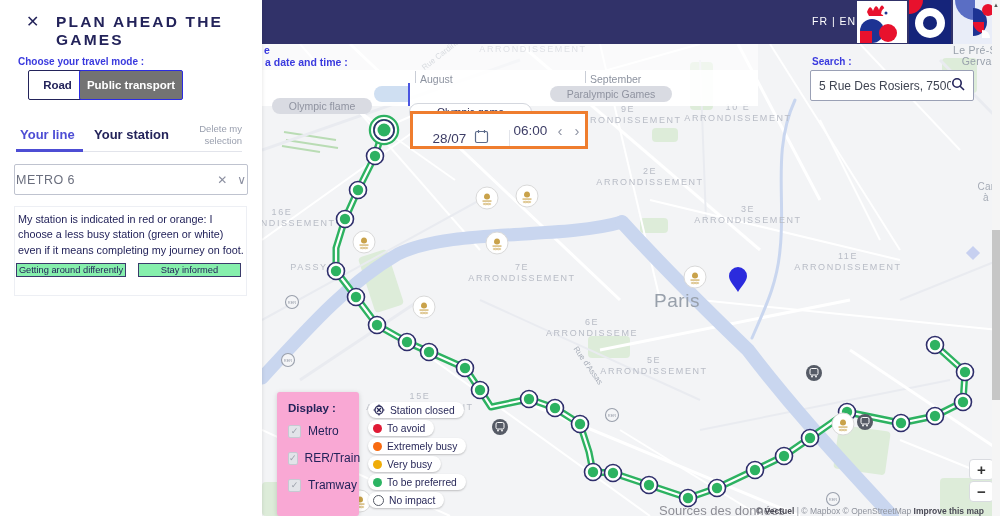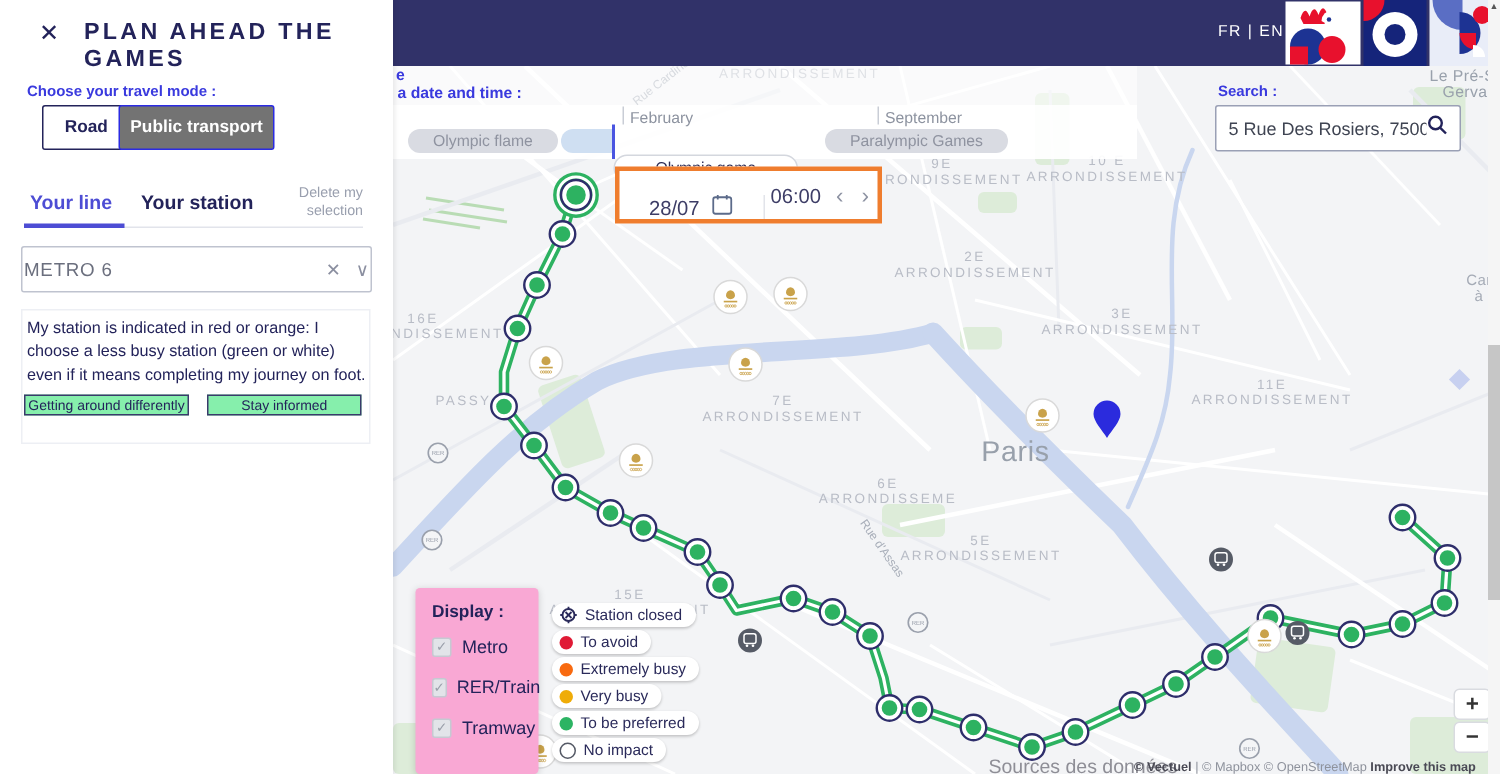--- a/index.html
+++ b/index.html
@@ -410,24 +410,24 @@
       <circle cx="133" cy="10" r="6" fill="#e8112d"></circle>
       <path d="M127,30 a8,8 0 0 1 8,8 h-8 z" fill="#ffffff"></path>
     </svg>
   </div>
 
   <div id="hint-strip" class="abs"></div>
   <div id="hint-e" class="abs">e</div>
   <div id="hint-text" class="abs">a date and time :</div>
   <div id="months-panel" class="abs"></div>
   <div class="abs month-tick" style="left:415px"></div>
-  <div class="abs month-lbl" style="left:420px">February</div>
+  <div class="abs month-lbl" style="left:420px">August</div>
   <div class="abs month-tick" style="left:585px"></div>
   <div class="abs month-lbl" style="left:590px">September</div>
-  <div class="abs pill gray" style="left:272px;width:100px;">Olympic flame</div>
+  <div class="abs pill gray" style="left:272px;width:100px;margin-top:12px;">Olympic flame</div>
   <div id="blueseg" class="abs"></div>
   <div id="cursor-line" class="abs"></div>
   <div id="pill-game" class="abs pill" style="left:409px;width:123px;margin-top:18px;">Olympic game</div>
   <div class="abs pill gray" style="left:550px;width:122px;">Paralympic Games</div>
 
   <div id="datepick" class="abs">
     <div class="cell" id="cell-date">
       <span>28/07</span>
       <span>
         <svg width="15" height="15" viewBox="0 0 15 15" fill="none" stroke="#5c6b8a" stroke-width="1.2">

